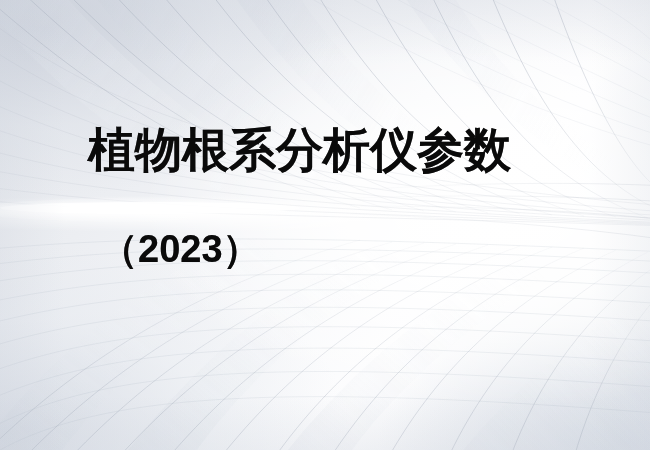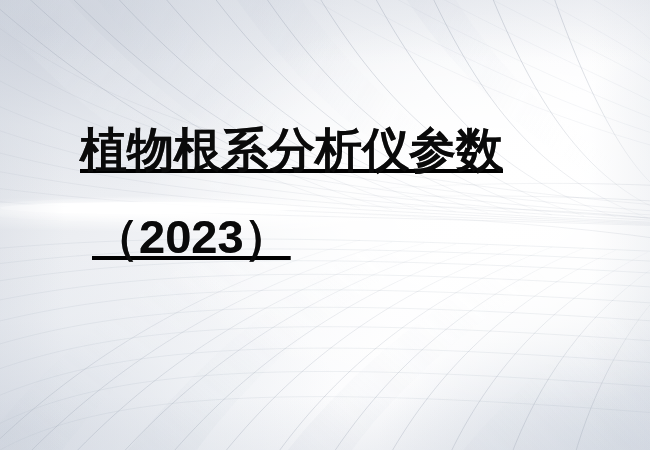--- a/index.html
+++ b/index.html
@@ -48,42 +48,41 @@
     background:
       linear-gradient(180deg, rgba(198,204,215,0.28) 0%, rgba(255,255,255,0) 14%),
       linear-gradient(90deg, rgba(198,204,215,0.22) 0%, rgba(255,255,255,0) 10%),
       linear-gradient(0deg, rgba(200,206,216,0.22) 0%, rgba(255,255,255,0) 12%),
       linear-gradient(270deg, rgba(203,209,219,0.20) 0%, rgba(255,255,255,0) 9%);
   }
 
   
   #title-block {
     position: absolute;
-    left: 4px;
+    left: 12px;
     top: 126px;
     width: 528px;
     z-index: 10;
-    text-decoration: underline;
   }
   .title-line {
     color: #0a0a0a;
     font-weight: bold;
     white-space: nowrap;
     line-height: 1.0;
     text-shadow: 0 0 0.6px rgba(0,0,0,0.55);
   }
   #title-line-1 {
     margin-left: 76px;
     font-size: 47px;
     letter-spacing: 0px;
   }
   #title-line-2 {
     margin-left: 88px;
-    margin-top: 40px;
-    font-size: 47px;
+    margin-top: 57px;
+    font-size: 38px;
     letter-spacing: 0px;
   }
 </style>
 </head>
 <body>
 
 <div id="slide">
 
   <div class="bg-layer" id="bg-base"></div>
   <div class="bg-layer" id="bg-streak"></div>

